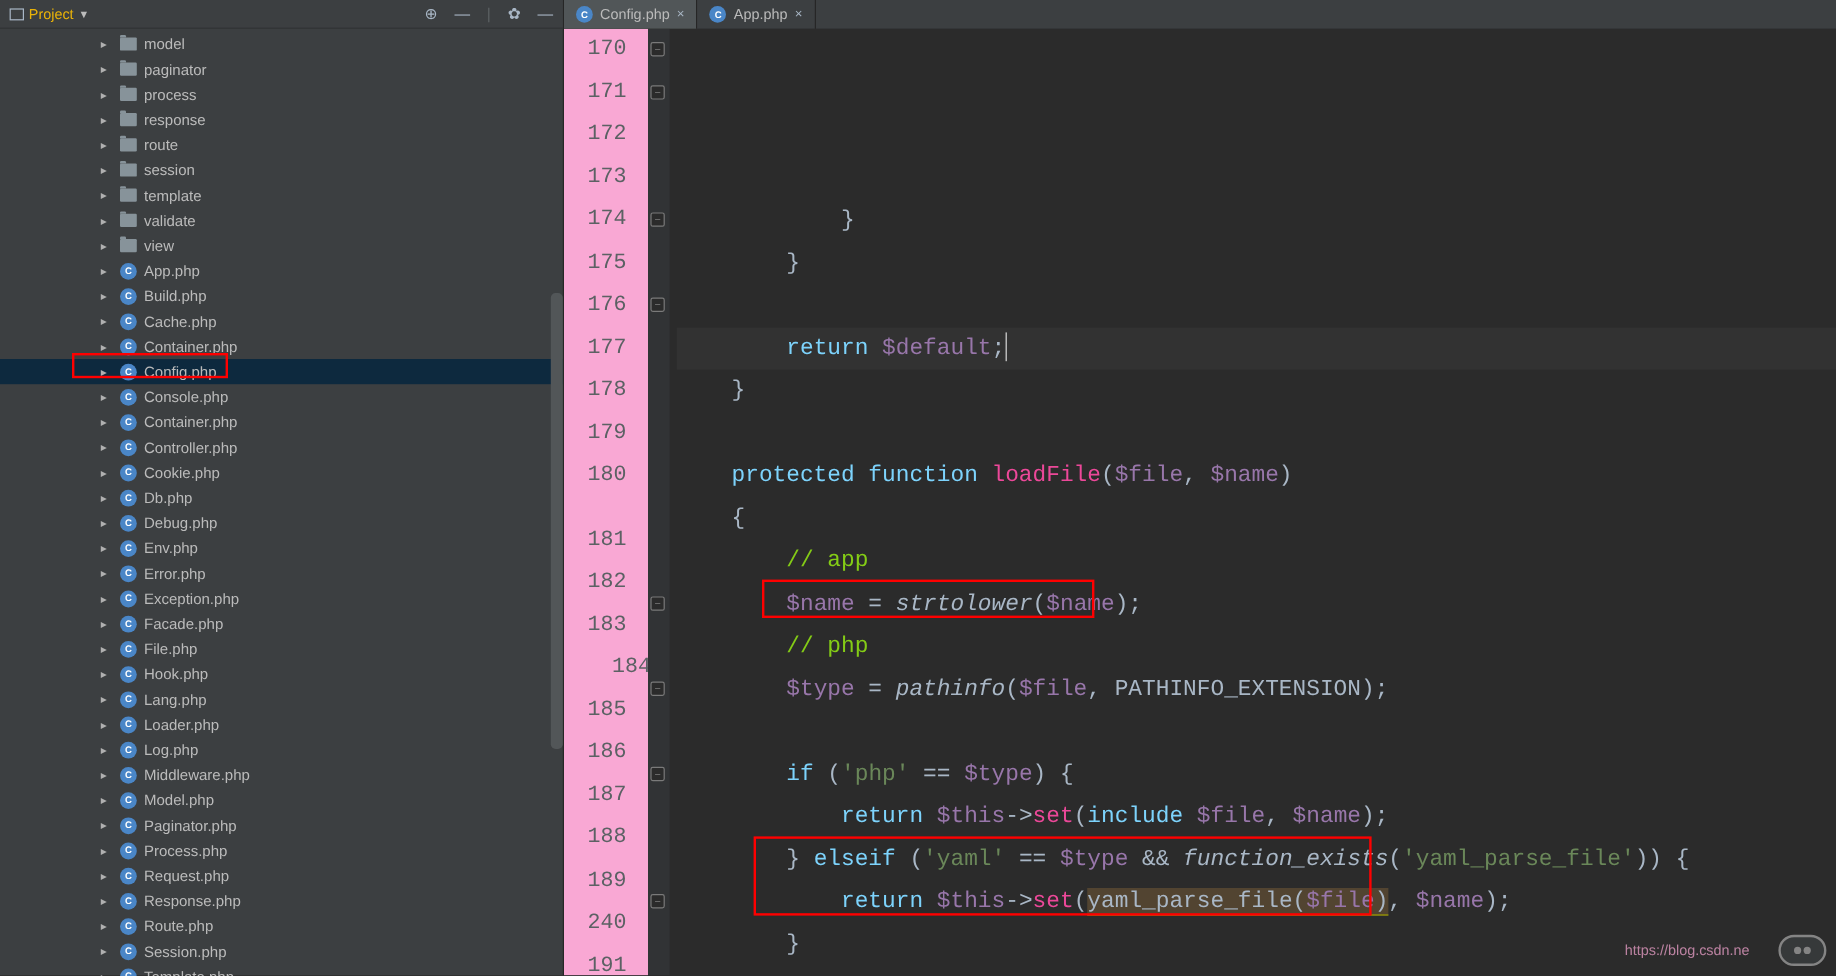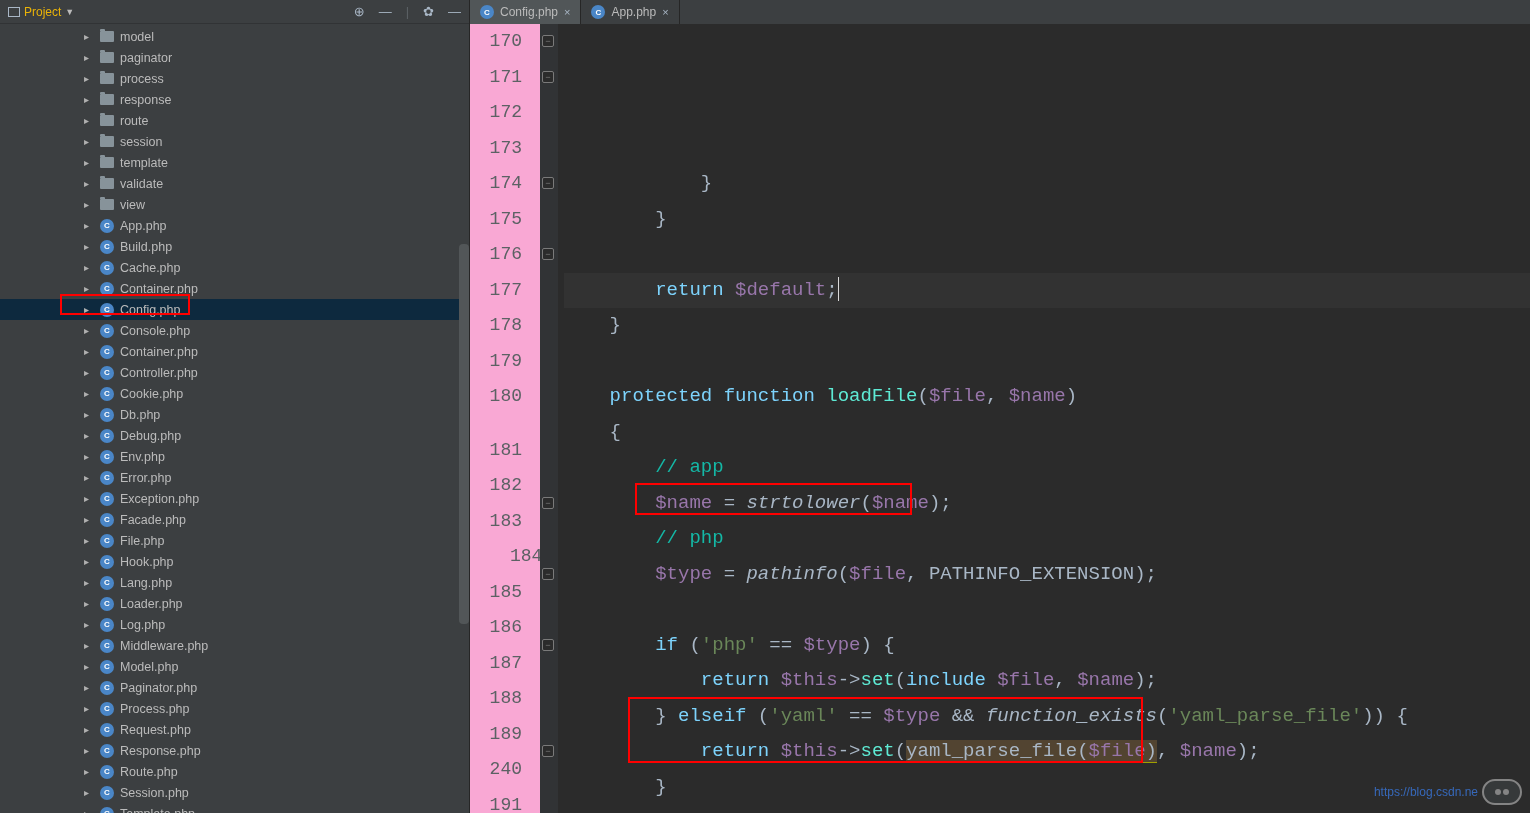--- a/index.html
+++ b/index.html
@@ -46,34 +46,34 @@
 .code-area { flex: 1; display: flex; background: #2b2b2b; position: relative; overflow: hidden; }
 .gutter { width: 70px; background: #f9a8d4; text-align: right; padding-right: 18px; font-family: "Consolas","Courier New",monospace; font-size: 18px; line-height: 35.5px; color: #5c6164; user-select: none; position: relative; }
 .fold-col { width: 18px; background: #313335; position: relative; }
 .fold-mark { position: absolute; width: 12px; height: 12px; border: 1px solid #7a7a7a; color: #7a7a7a; font-size: 9px; display: flex; align-items: center; justify-content: center; left: 2px; border-radius: 2px; background: #2b2b2b; }
 .code { flex: 1; font-family: "Consolas","Courier New",monospace; font-size: 19px; line-height: 35.5px; white-space: pre; position: relative; padding-left: 6px; color: #a9b7c6; }
 .code .ln { display: block; height: 35.5px; }
 .hl-line { background: #323232; }
 
 
 .kw { color: #7dd3fc; }
-.fn { color: #5eead4; }
+.fn { color: #ec4899; }
 .var { color: #9876aa; }
-.cmt { color: #14b8a6; }
+.cmt { color: #84cc16; }
 .str { color: #6a8759; }
 .call { font-style: italic; color: #a9b7c6; }
 .uline { background: #524431; border-bottom: 1px solid #a0a000; }
 
 .caret { display: inline-block; width: 1px; height: 24px; background: #d9d9d9; vertical-align: middle; }
 
 .red-box2 { position: absolute; border: 2px solid #ff0000; left: 77px; top: 459px; width: 277px; height: 32px; pointer-events: none; }
 .red-box3 { position: absolute; border: 2px solid #ff0000; left: 70px; top: 673px; width: 515px; height: 66px; pointer-events: none; }
 
 
-.watermark { position: absolute; right: 8px; bottom: 8px; display: flex; align-items: center; gap: 4px; color: #3b82f6; font-size: 12px; opacity: 0.7; }
+.watermark { position: absolute; right: 8px; bottom: 8px; display: flex; align-items: center; gap: 24px; color: #f9a8d4; font-size: 12px; opacity: 0.7; }
 .wm-icon { width: 40px; height: 26px; border: 2px solid #aaa; border-radius: 13px; display: flex; align-items: center; justify-content: center; gap: 2px; background: #3c3f41; }
 .wm-dot { width: 6px; height: 6px; background: #aaa; border-radius: 50%; }
 </style>
 </head>
 <body>
 
 <div class="ide">
 
   <div class="sidebar">
     <div class="sidebar-header">

